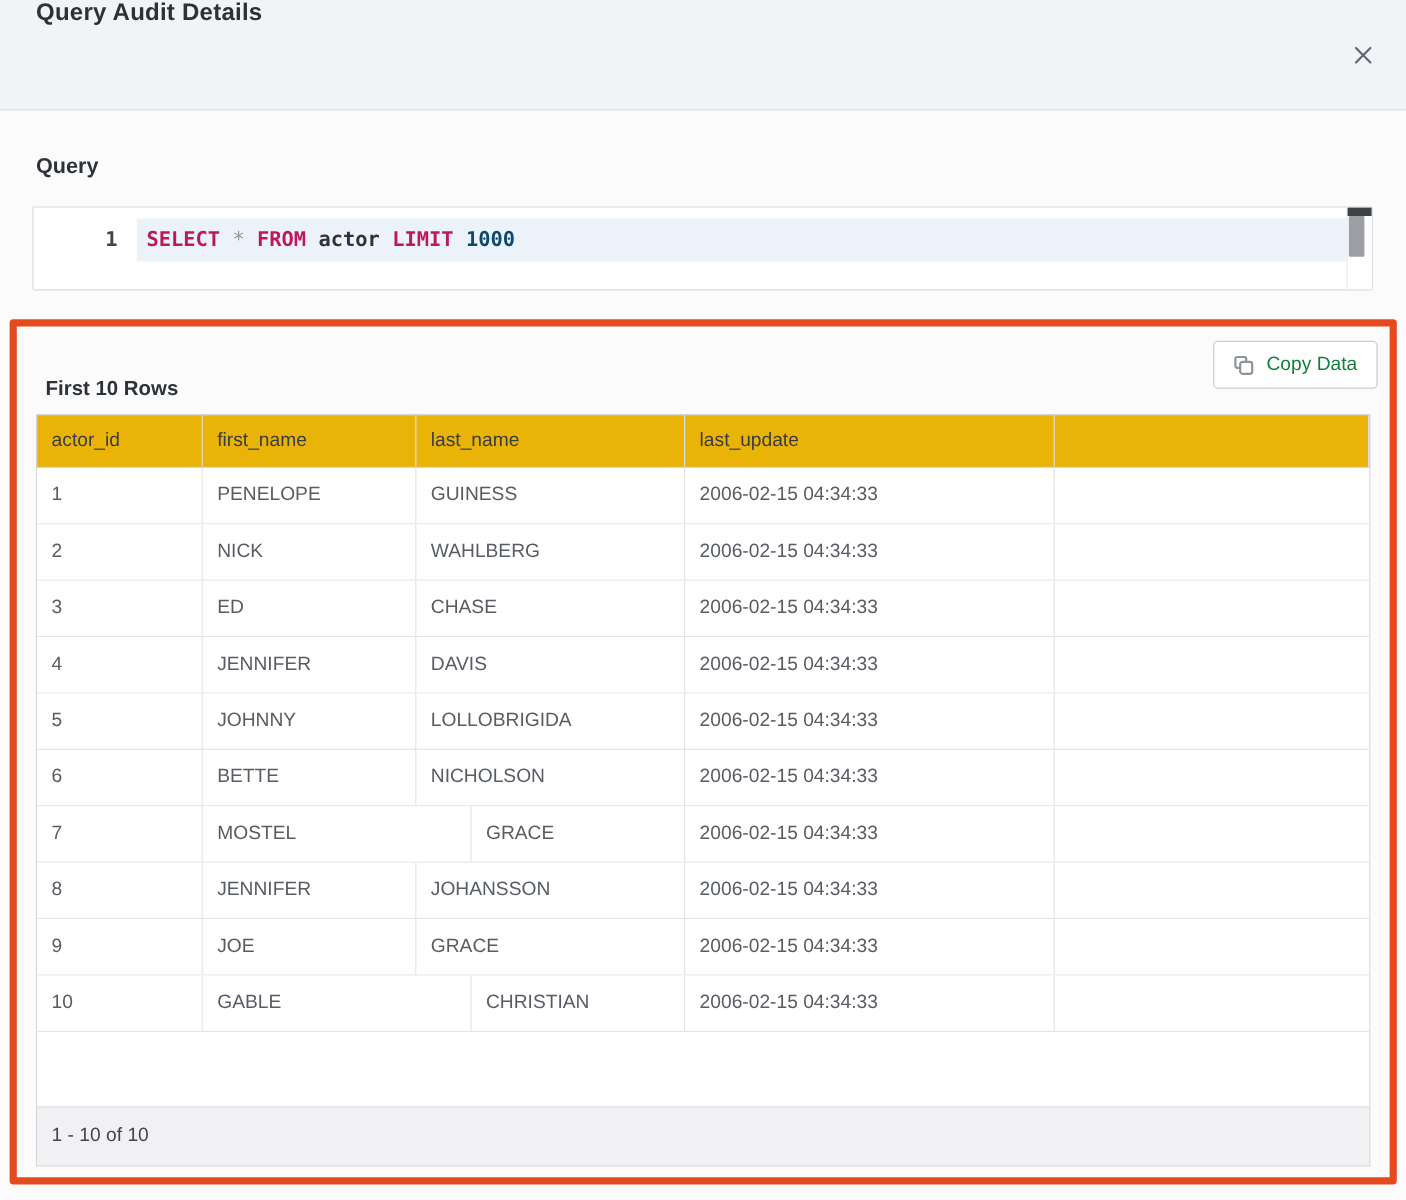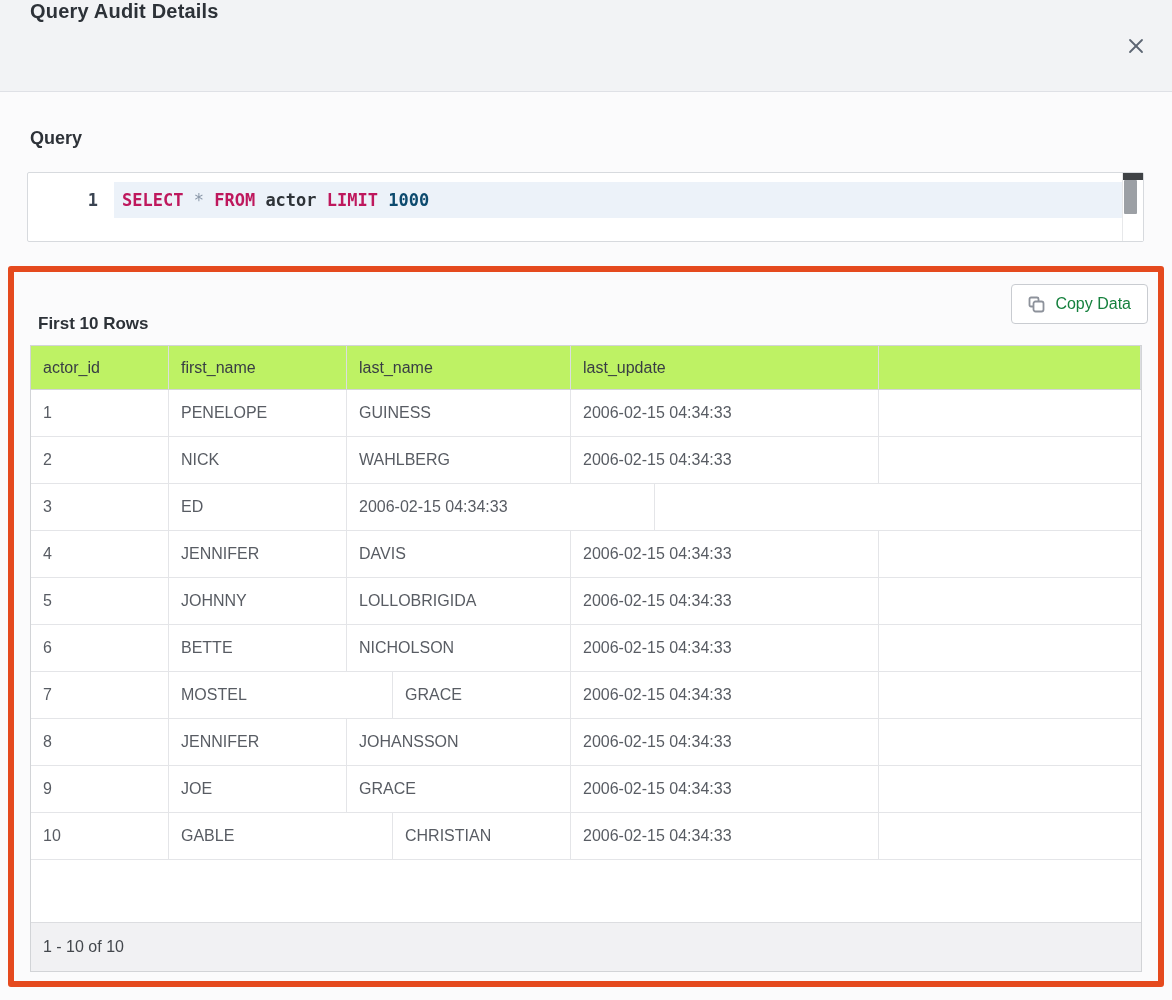--- a/index.html
+++ b/index.html
@@ -102,21 +102,21 @@
     position: absolute; left: 16px; top: 73px;
     width: 1112px; height: 627px;
     border: 1px solid #d2d4d7;
     background: #ffffff;
     display: flex; flex-direction: column;
     font-size: 16px;
   }
   .t-row { display: flex; flex: 0 0 auto; }
   .t-row.head {
     height: 44px; line-height: 43px;
-    background: #bef264;
+    background: #eab308;
     border-bottom: 1px solid #d2d4d7;
     color: #383d44;
   }
   .t-row.body-row {
     height: 47px; line-height: 46px;
     border-bottom: 1px solid #e4e5e8;
     color: #585c63;
     background: #ffffff;
   }
   .t-cell {
@@ -199,20 +199,21 @@
         <div class="t-row body-row">
           <div class="t-cell c0">2</div>
           <div class="t-cell c1">NICK</div>
           <div class="t-cell c2">WAHLBERG</div>
           <div class="t-cell c3">2006-02-15 04:34:33</div>
           <div class="t-cell c4"></div>
         </div>
         <div class="t-row body-row">
           <div class="t-cell c0">3</div>
           <div class="t-cell c1">ED</div>
+          <div class="t-cell c2">CHASE</div>
           <div class="t-cell c3">2006-02-15 04:34:33</div>
           <div class="t-cell c4"></div>
         </div>
         <div class="t-row body-row">
           <div class="t-cell c0">4</div>
           <div class="t-cell c1">JENNIFER</div>
           <div class="t-cell c2">DAVIS</div>
           <div class="t-cell c3">2006-02-15 04:34:33</div>
           <div class="t-cell c4"></div>
         </div>

